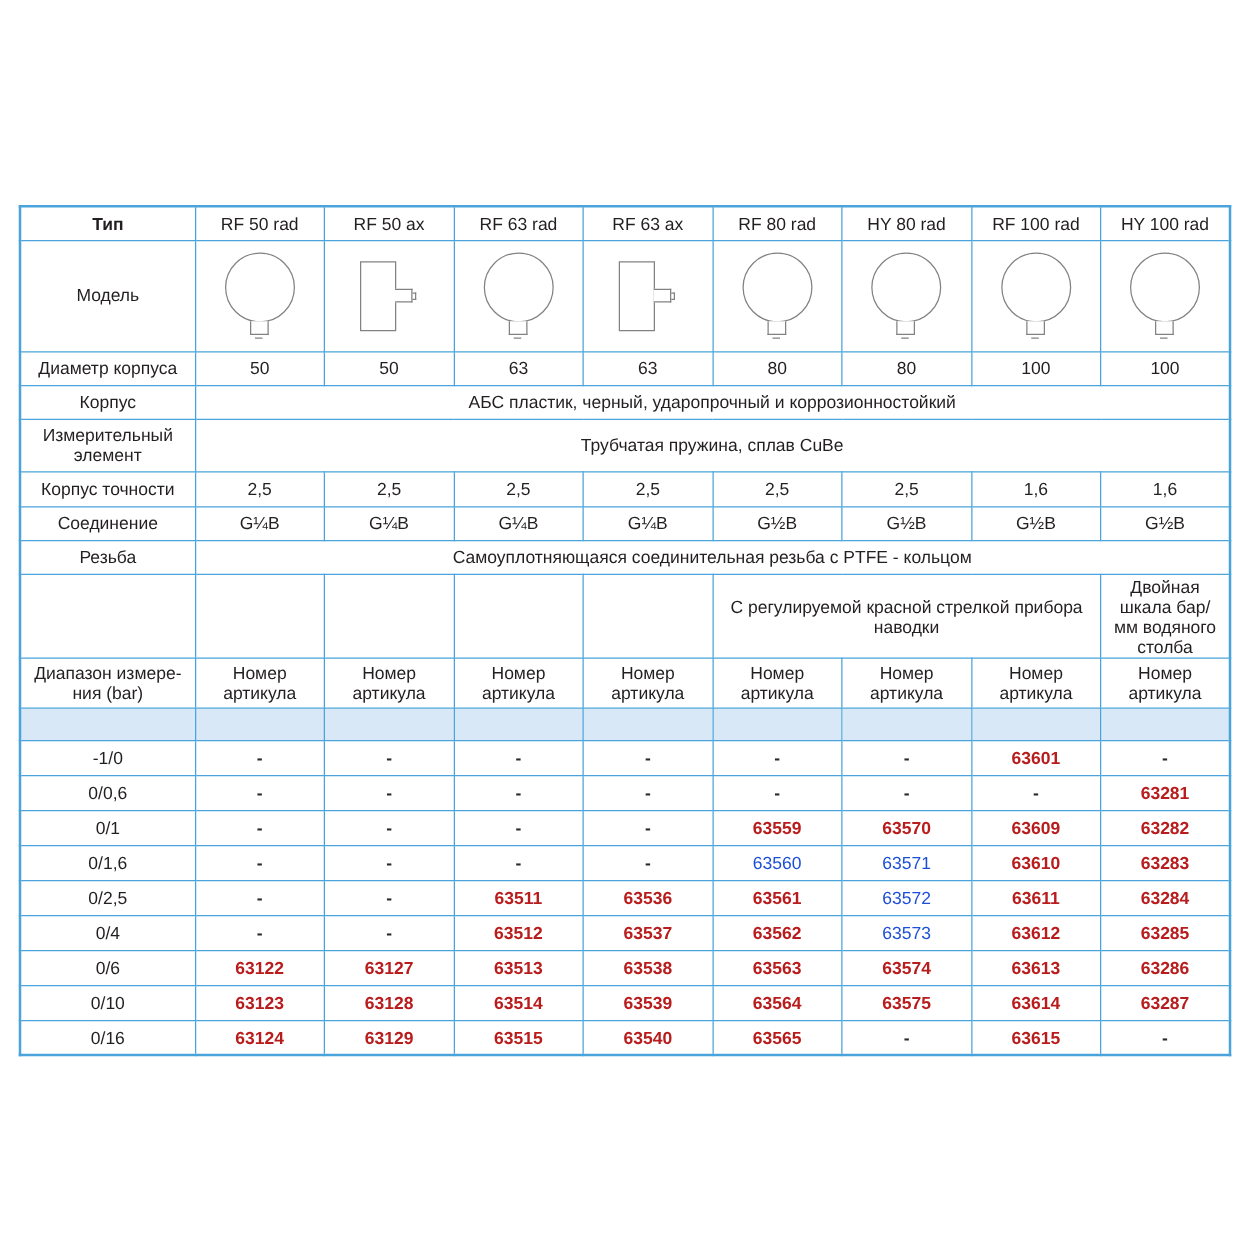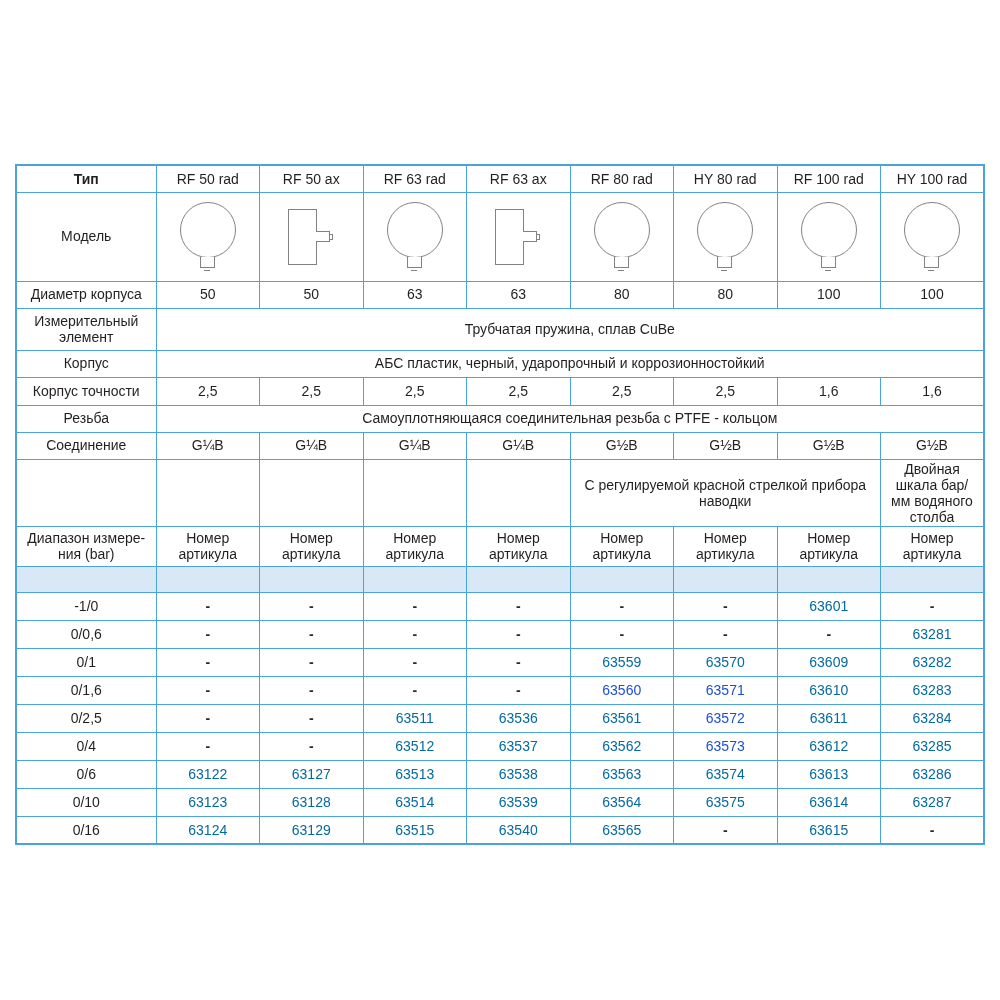--- a/index.html
+++ b/index.html
@@ -28,21 +28,21 @@
     line-height:1.15;
     overflow:hidden;
   }
   td.label-cell{
     text-align:left;
     padding-left:8px;
     padding-right:4px;
   }
   td.type-label{font-weight:700;}
   td.span-cell{text-align:center;}
-  td.blue-num{color:#0369a1;font-weight:400;}
+  td.blue-num{color:#b91c1c;font-weight:700;}
   td.black-num{color:#1d4ed8;font-weight:400;}
   td.dash-cell{color:#2a2a2a;font-weight:700;}
   td.feature-cell{font-size:11px;line-height:1.2;padding:2px 3px;}
   td.dual-scale-cell{font-size:10px;line-height:1.25;padding:2px 2px;}
   td.article-cell{line-height:1.25;}
   tr.shade-row td{background:#d9e8f6;}
   
   .icon-wrap{display:flex;align-items:center;justify-content:center;height:100%;}
   .icon-rad{position:relative;width:58px;height:72px;}
   .icon-rad .dial{
@@ -188,54 +188,54 @@
           <td class="label-cell">Диаметр корпуса</td>
           <td>50</td>
           <td>50</td>
           <td>63</td>
           <td>63</td>
           <td>80</td>
           <td>80</td>
           <td>100</td>
           <td>100</td>
         </tr>
+        <tr style="height: 27px;">
+          <td class="label-cell">Корпус</td>
+          <td class="span-cell" colspan="8">АБС пластик, черный, ударопрочный и коррозионностойкий</td>
+        </tr>
         <tr style="height: 42px;">
           <td class="label-cell">Измерительный элемент</td>
           <td class="span-cell" colspan="8">Трубчатая пружина, сплав CuBe</td>
         </tr>
-        <tr style="height: 27px;">
-          <td class="label-cell">Корпус</td>
-          <td class="span-cell" colspan="8">АБС пластик, черный, ударопрочный и коррозионностойкий</td>
-        </tr>
         <tr style="height: 28px;">
           <td class="label-cell">Корпус точности</td>
           <td>2,5</td>
           <td>2,5</td>
           <td>2,5</td>
           <td>2,5</td>
           <td>2,5</td>
           <td>2,5</td>
           <td>1,6</td>
           <td>1,6</td>
-        </tr>
-        <tr style="height: 27px;">
-          <td class="label-cell">Резьба</td>
-          <td class="span-cell" colspan="8">Самоуплотняющаяся соединительная резьба с PTFE - кольцом</td>
         </tr>
         <tr style="height: 27px;">
           <td class="label-cell">Соединение</td>
           <td>G¼B</td>
           <td>G¼B</td>
           <td>G¼B</td>
           <td>G¼B</td>
           <td>G½B</td>
           <td>G½B</td>
           <td>G½B</td>
           <td>G½B</td>
         </tr>
+        <tr style="height: 27px;">
+          <td class="label-cell">Резьба</td>
+          <td class="span-cell" colspan="8">Самоуплотняющаяся соединительная резьба с PTFE - кольцом</td>
+        </tr>
         <tr style="height: 34px;">
           <td class="label-cell"></td>
           <td></td>
           <td></td>
           <td></td>
           <td></td>
           <td class="feature-cell" colspan="3">С регулируемой красной стрелкой прибора наводки</td>
           <td class="dual-scale-cell"><span>Двойная шкала бар/</span><br><span>мм водяного столба</span></td>
         </tr>
         <tr style="height: 40px;">

